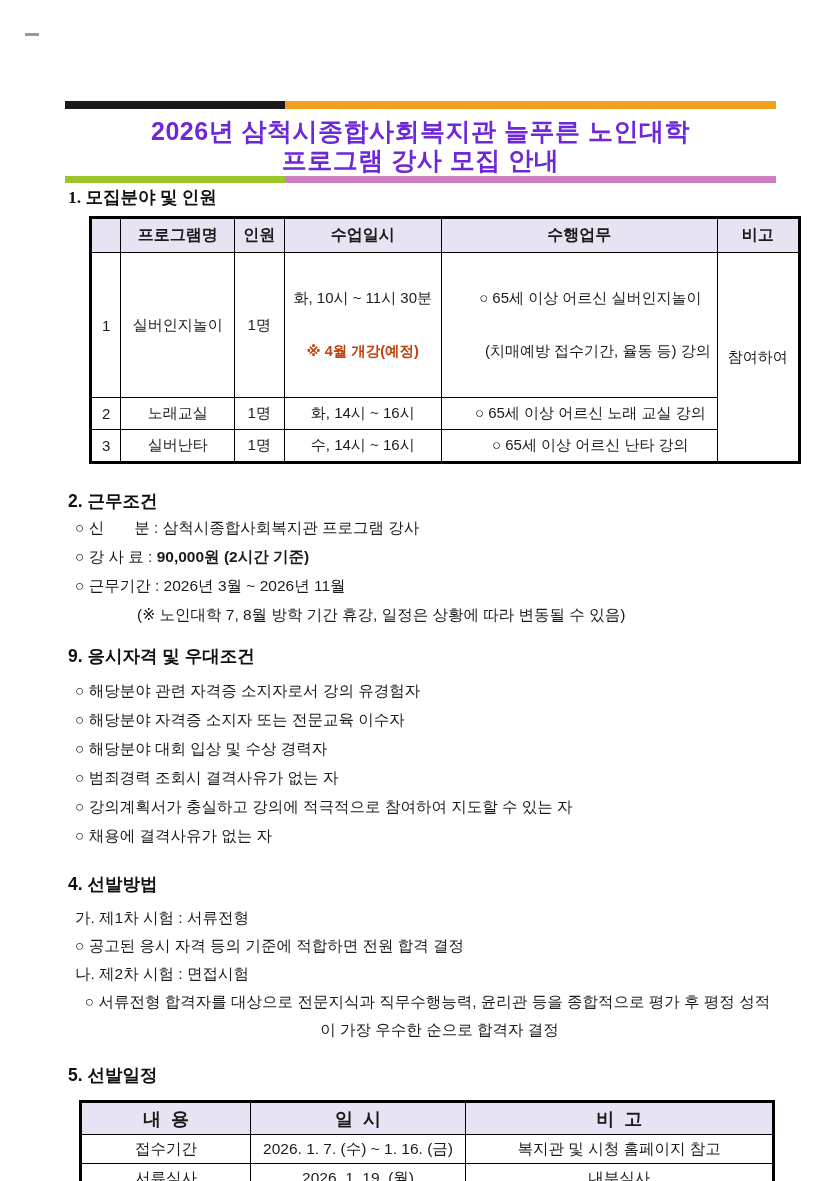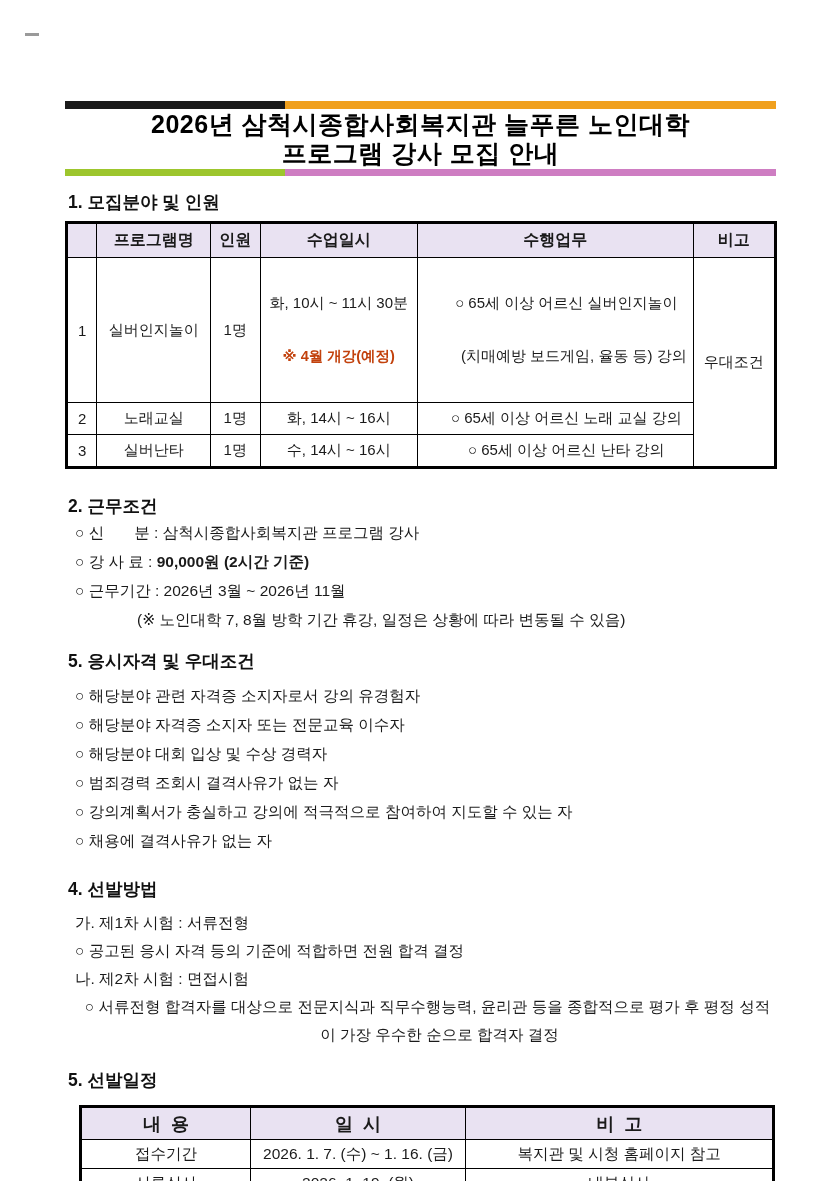--- a/index.html
+++ b/index.html
@@ -18,38 +18,39 @@
   .bar{display:flex;width:711px;}
   .bar.top{height:8px;}
   .bar.bottom{height:7px;}
   .seg{height:100%;}
   .seg.black{width:31%;background:#1a1a1a;}
   .seg.orange{flex:1;background:#f0a01e;}
   .seg.green{width:31%;background:#9dc62d;}
   .seg.pink{flex:1;background:#ce7dc2;}
   .doc-title{
     width:711px;text-align:center;font-weight:bold;
-    font-size:25px;line-height:29px;padding:1px 0;color:#000000;
+    font-size:25px;line-height:29px;padding:1px 0;color:#6d28d9;
     letter-spacing:0.5px;
+    margin-top:7px;
   }
   
   .sec-h{font-size:17.5px;font-weight:bold;margin:0 0 0 3px;color:#111;white-space:pre-wrap;}
-  .h1m{margin-top:14px;margin-bottom:7px;}
+  .h1m{margin-top:2px;margin-bottom:7px;font-family:Liberation Serif, serif;}
   .h2m{margin-top:25px;}
   .h3m{margin-top:15px;margin-bottom:8px;}
   .h4m{margin-top:22px;margin-bottom:8px;}
   .h5m{margin-top:19px;margin-bottom:13px;}
   
   .line{font-size:15.5px;line-height:29px;padding-left:10px;white-space:pre-wrap;}
   .line.sub-note{padding-left:72px;}
   .line.hang{padding-left:39px;text-indent:-24px;line-height:28px;text-align:center;}
   .line.lv1{line-height:28px;}
   .bold{font-weight:bold;}
   
-  table{border-collapse:collapse;table-layout:fixed;}
+  table{border-collapse:collapse;table-layout:fixed;margin-left:24px;}
   .t1{width:712px;border:3px solid #000;font-size:15px;text-align:center;}
   .t1 th,.t1 td{border:1px solid #000;padding:2px;white-space:pre-wrap;}
   .t1 th{background:#e9e2f2;font-size:16px;font-weight:bold;height:29px;}
   .t1 td{height:27px;}
   .t1 tr.r1 td{height:57px;}
   .t1 td.duty{text-align:center;padding-left:24px;}
   .duty-cont{padding-left:15px;}
   .green-note{color:#c2410c;font-weight:bold;font-size:14.5px;}
   
   .t2{width:696px;margin-left:14px;border:3px solid #000;font-size:15.5px;text-align:center;}
@@ -100,23 +101,23 @@
       <tr class="r1">
         <td>1</td>
         <td>실버인지놀이</td>
         <td>1명</td>
         <td>
           <div>화, 10시 ~ 11시 30분</div>
           <div class="green-note">※ 4월 개강(예정)</div>
         </td>
         <td class="duty">
           <div>○ 65세 이상 어르신 실버인지놀이</div>
-          <div class="duty-cont">(치매예방 보드게임, 율동 등) 강의</div>
+          <div class="duty-cont">(치매예방 접수기간, 율동 등) 강의</div>
         </td>
-        <td rowspan="3">우대조건</td>
+        <td rowspan="3">참여하여</td>
       </tr>
       <tr>
         <td>2</td>
         <td>노래교실</td>
         <td>1명</td>
         <td>화, 14시 ~ 16시</td>
         <td class="duty">○ 65세 이상 어르신 노래 교실 강의</td>
       </tr>
       <tr>
         <td>3</td>
@@ -127,21 +128,21 @@
       </tr>
     </tbody>
   </table>
 
   <div class="sec-h h2m">2. 근무조건</div>
   <div class="line">○ 신       분 : 삼척시종합사회복지관 프로그램 강사</div>
   <div class="line"><span>○ 강 사 료 : </span><span class="bold">90,000원 (2시간 기준)</span></div>
   <div class="line">○ 근무기간 : 2026년 3월 ~ 2026년 11월</div>
   <div class="line sub-note">(※ 노인대학 7, 8월 방학 기간 휴강, 일정은 상황에 따라 변동될 수 있음)</div>
 
-  <div class="sec-h h3m">5. 응시자격 및 우대조건</div>
+  <div class="sec-h h3m">9. 응시자격 및 우대조건</div>
   <div class="line">○ 해당분야 관련 자격증 소지자로서 강의 유경험자</div>
   <div class="line">○ 해당분야 자격증 소지자 또는 전문교육 이수자</div>
   <div class="line">○ 해당분야 대회 입상 및 수상 경력자</div>
   <div class="line">○ 범죄경력 조회시 결격사유가 없는 자</div>
   <div class="line">○ 강의계획서가 충실하고 강의에 적극적으로 참여하여 지도할 수 있는 자</div>
   <div class="line">○ 채용에 결격사유가 없는 자</div>
 
   <div class="sec-h h4m">4. 선발방법</div>
   <div class="line lv1">가. 제1차 시험 : 서류전형</div>
   <div class="line lv1">○ 공고된 응시 자격 등의 기준에 적합하면 전원 합격 결정</div>

